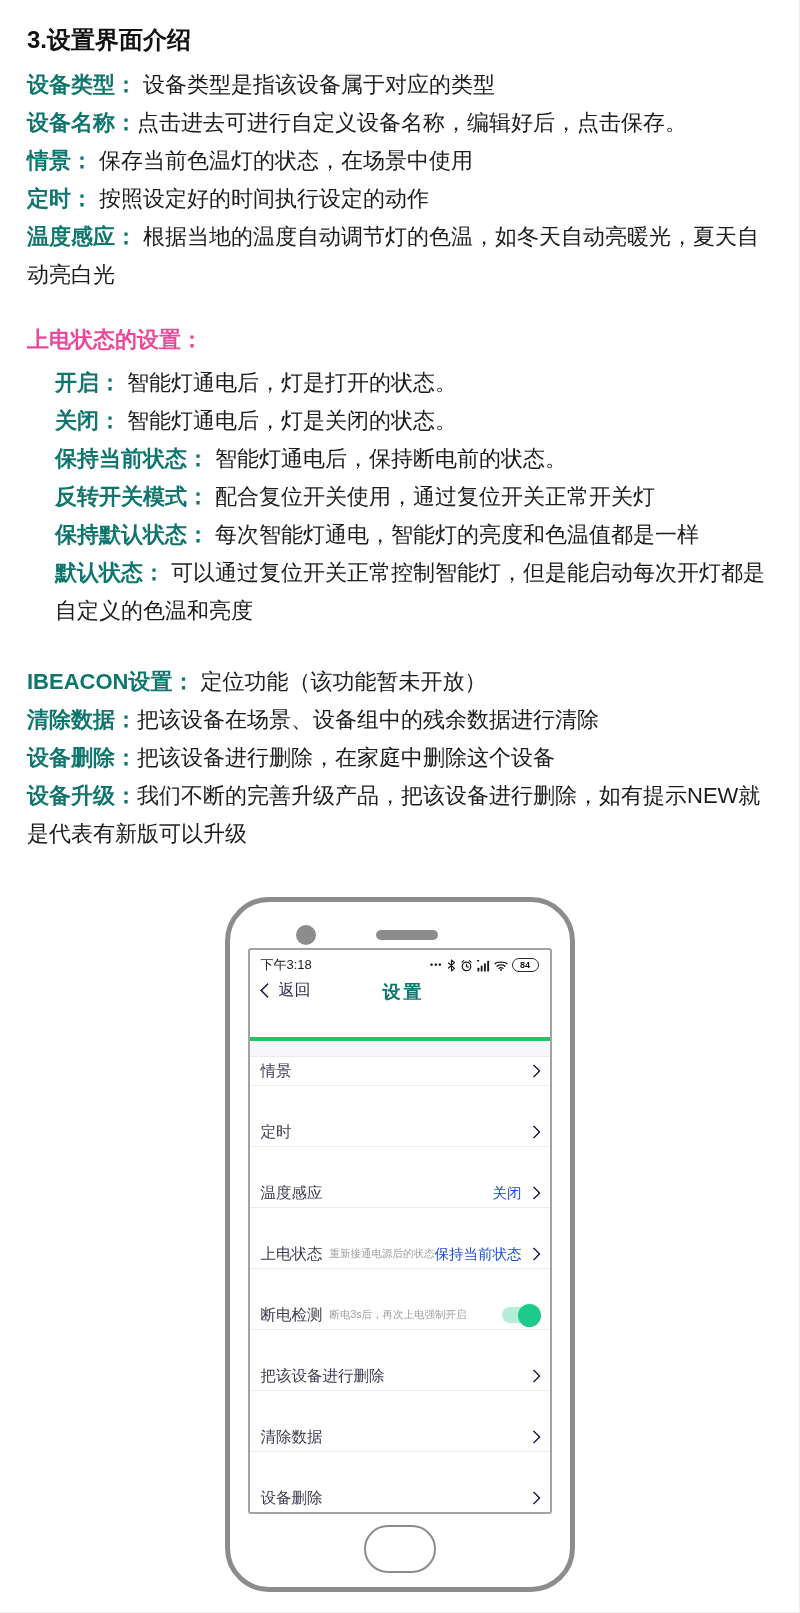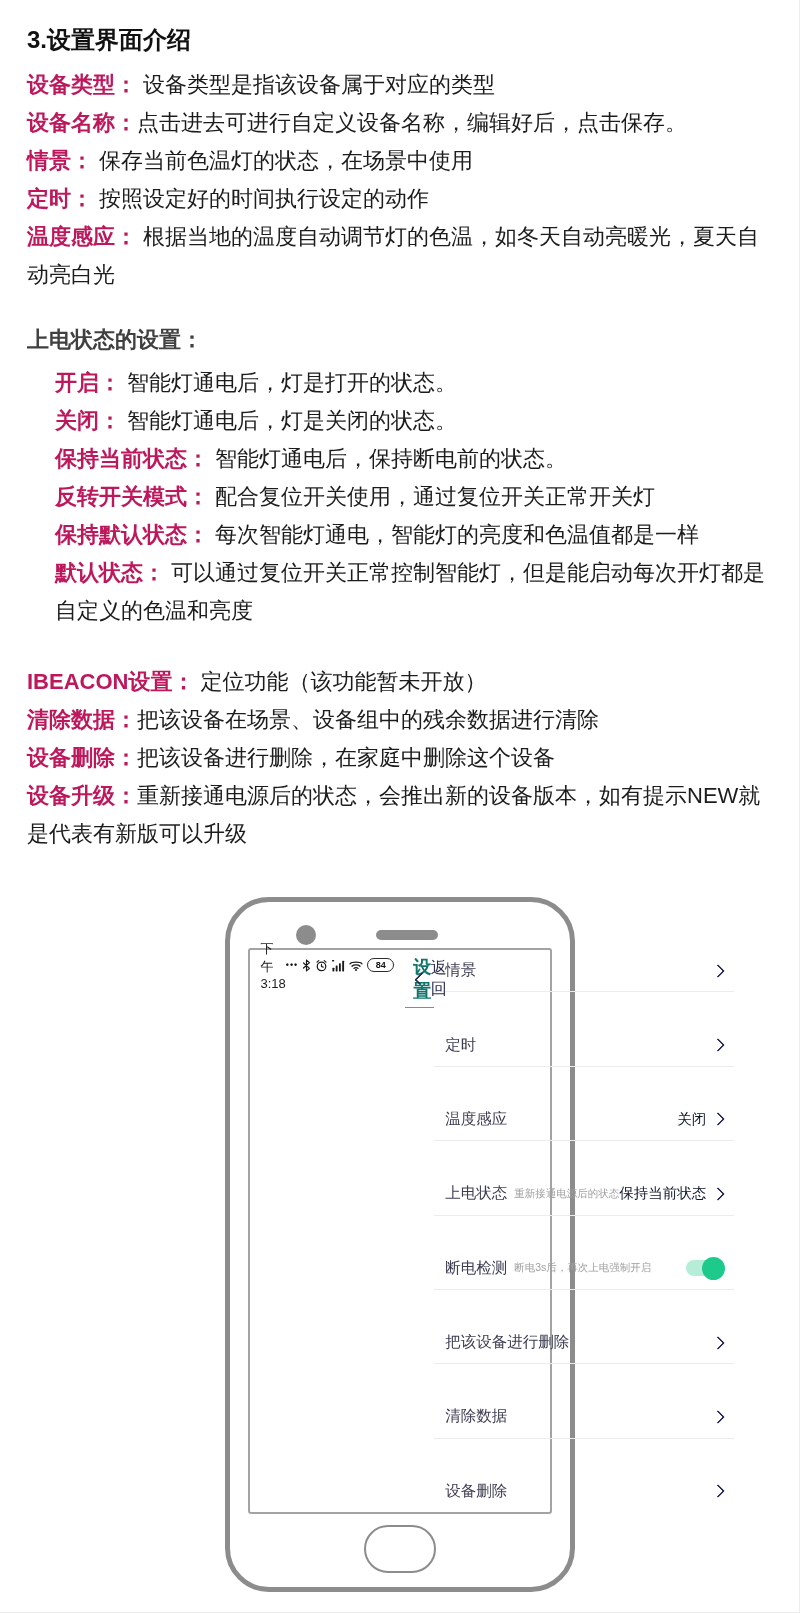--- a/index.html
+++ b/index.html
@@ -6,63 +6,63 @@
   .page{
     width:800px;height:1613px;box-sizing:border-box;background:#fff;
     border-right:1px solid #ededed;border-bottom:1px solid #ededed;
     font-family:"Liberation Sans","DejaVu Sans",sans-serif;color:#161616;
     overflow:hidden;
   }
   
   .doc{padding:24px 28px 0 27px;}
   .doc-title{font-size:24px;font-weight:700;margin:0 0 10px 0;color:#111;}
   .line{margin:0;font-size:22px;line-height:38px;color:#1c1c1c;}
-  .line .lb{font-weight:700;color:#be185d;}
+  .line .lb{font-weight:700;color:#0f766e;}
   .sec2{margin-top:27px;}
-  .sec-head{font-size:22px;font-weight:700;margin:0 0 5px 0;color:#404040;line-height:38px;}
+  .sec-head{font-size:22px;font-weight:700;margin:0 0 5px 0;color:#ec4899;line-height:38px;}
   .indent{padding-left:28px;}
   .sec3{margin-top:33px;}
   
   .phone{
     width:350px;height:695px;margin:44px auto 0;box-sizing:border-box;
     border:5px solid #8c8c8c;border-radius:44px;position:relative;background:#fff;
   }
   .phone-top{height:46px;position:relative;}
   .camera{position:absolute;left:66px;top:23px;width:20px;height:20px;border-radius:50%;background:#8c8c8c;}
   .speaker{position:absolute;left:146px;top:28px;width:62px;height:10px;border-radius:6px;background:#8c8c8c;}
   .screen{
     margin:0 auto;width:304px;height:566px;box-sizing:border-box;
     border:2px solid #a3a3a3;border-radius:3px;background:#fff;
-    display:flex;
+    display:flex;flex-direction:column;
   }
   
   .statusbar{height:30px;display:flex;align-items:center;justify-content:space-between;
     padding:0 11px;font-size:13px;color:#1c1c1c;}
   .sicons{display:flex;align-items:center;gap:4px;}
   .dots{font-size:9px;font-weight:700;letter-spacing:1px;color:#111;line-height:1;}
   .sicon{display:block;}
   .battery{width:27px;height:14px;box-sizing:border-box;border:1.5px solid #2b2b2b;border-radius:7px;
     font-size:9px;font-weight:600;color:#111;display:flex;align-items:center;justify-content:center;}
   
-  .navbar{height:57px;position:relative;display:flex;align-items:center;border-bottom:1px solid #22c55e;padding-left:8px;}
+  .navbar{height:57px;position:relative;display:flex;align-items:flex-start;border-bottom:4px solid #22c55e;padding-left:8px;}
   .back{position:absolute;left:12px;display:flex;align-items:center;gap:6px;
     font-size:16px;color:#2b2b4f;cursor:pointer;}
   .chev-left{width:9px;height:9px;border-left:2px solid #2b2b4f;border-bottom:2px solid #2b2b4f;
     transform:rotate(45deg);border-radius:1px;}
   .nav-title{margin:0 auto;font-size:18px;font-weight:700;color:#0f766e;letter-spacing:3px;}
   .band{height:15px;background:#f7f7f9;border-bottom:1px solid #ececec;}
   
   .rows{flex:1;display:flex;flex-direction:column;gap:32px;}
   .row{flex:1;display:flex;align-items:center;padding:0 11px;border-bottom:1px solid #ececec;
     cursor:pointer;white-space:nowrap;}
   .row:last-child{border-bottom:none;}
   .lbl{font-size:15.5px;color:#3d3d52;font-weight:500;}
   .sub{font-size:10.5px;color:#a0a0a0;margin-left:7px;}
   .right{margin-left:auto;display:flex;align-items:center;gap:7px;}
-  .val{font-size:14.5px;color:#0f172a;font-weight:500;}
+  .val{font-size:14.5px;color:#1d4ed8;font-weight:500;}
   .chev{width:8px;height:8px;border-top:2px solid #2a2a5e;border-right:2px solid #2a2a5e;
     transform:rotate(45deg);border-radius:1px;flex:none;}
   .toggle{width:37px;height:16px;border-radius:9px;background:#b5edd8;position:relative;flex:none;}
   .knob{position:absolute;right:-2px;top:-3.5px;width:23px;height:23px;border-radius:50%;background:#1ec98c;}
   
   .phone-bottom{position:absolute;left:0;right:0;bottom:0;height:76px;
     display:flex;align-items:center;justify-content:center;}
   .home{width:72px;height:48px;box-sizing:border-box;border:2px solid #8c8c8c;border-radius:24px;background:#fff;}
 </style>
 </head>
@@ -88,21 +88,21 @@
       <p class="line indent"><b class="lb">保持当前状态：</b><span> 智能灯通电后，保持断电前的状态。</span></p>
       <p class="line indent"><b class="lb">反转开关模式：</b><span> 配合复位开关使用，通过复位开关正常开关灯</span></p>
       <p class="line indent"><b class="lb">保持默认状态：</b><span> 每次智能灯通电，智能灯的亮度和色温值都是一样</span></p>
       <p class="line indent"><b class="lb">默认状态：</b><span> 可以通过复位开关正常控制智能灯，但是能启动每次开灯都是自定义的色温和亮度</span></p>
     </div>
 
     <div class="sec3">
       <p class="line"><b class="lb">IBEACON设置：</b><span> 定位功能（该功能暂未开放）</span></p>
       <p class="line"><b class="lb">清除数据：</b><span>把该设备在场景、设备组中的残余数据进行清除</span></p>
       <p class="line"><b class="lb">设备删除：</b><span>把该设备进行删除，在家庭中删除这个设备</span></p>
-      <p class="line"><b class="lb">设备升级：</b><span>重新接通电源后的状态，会推出新的设备版本，如有提示NEW就是代表有新版可以升级</span></p>
+      <p class="line"><b class="lb">设备升级：</b><span>我们不断的完善升级产品，把该设备进行删除，如有提示NEW就是代表有新版可以升级</span></p>
     </div>
   </section>
 
   <div class="phone">
     <div class="phone-top">
       <span class="camera"></span>
       <span class="speaker"></span>
     </div>
 
     <div class="screen">

